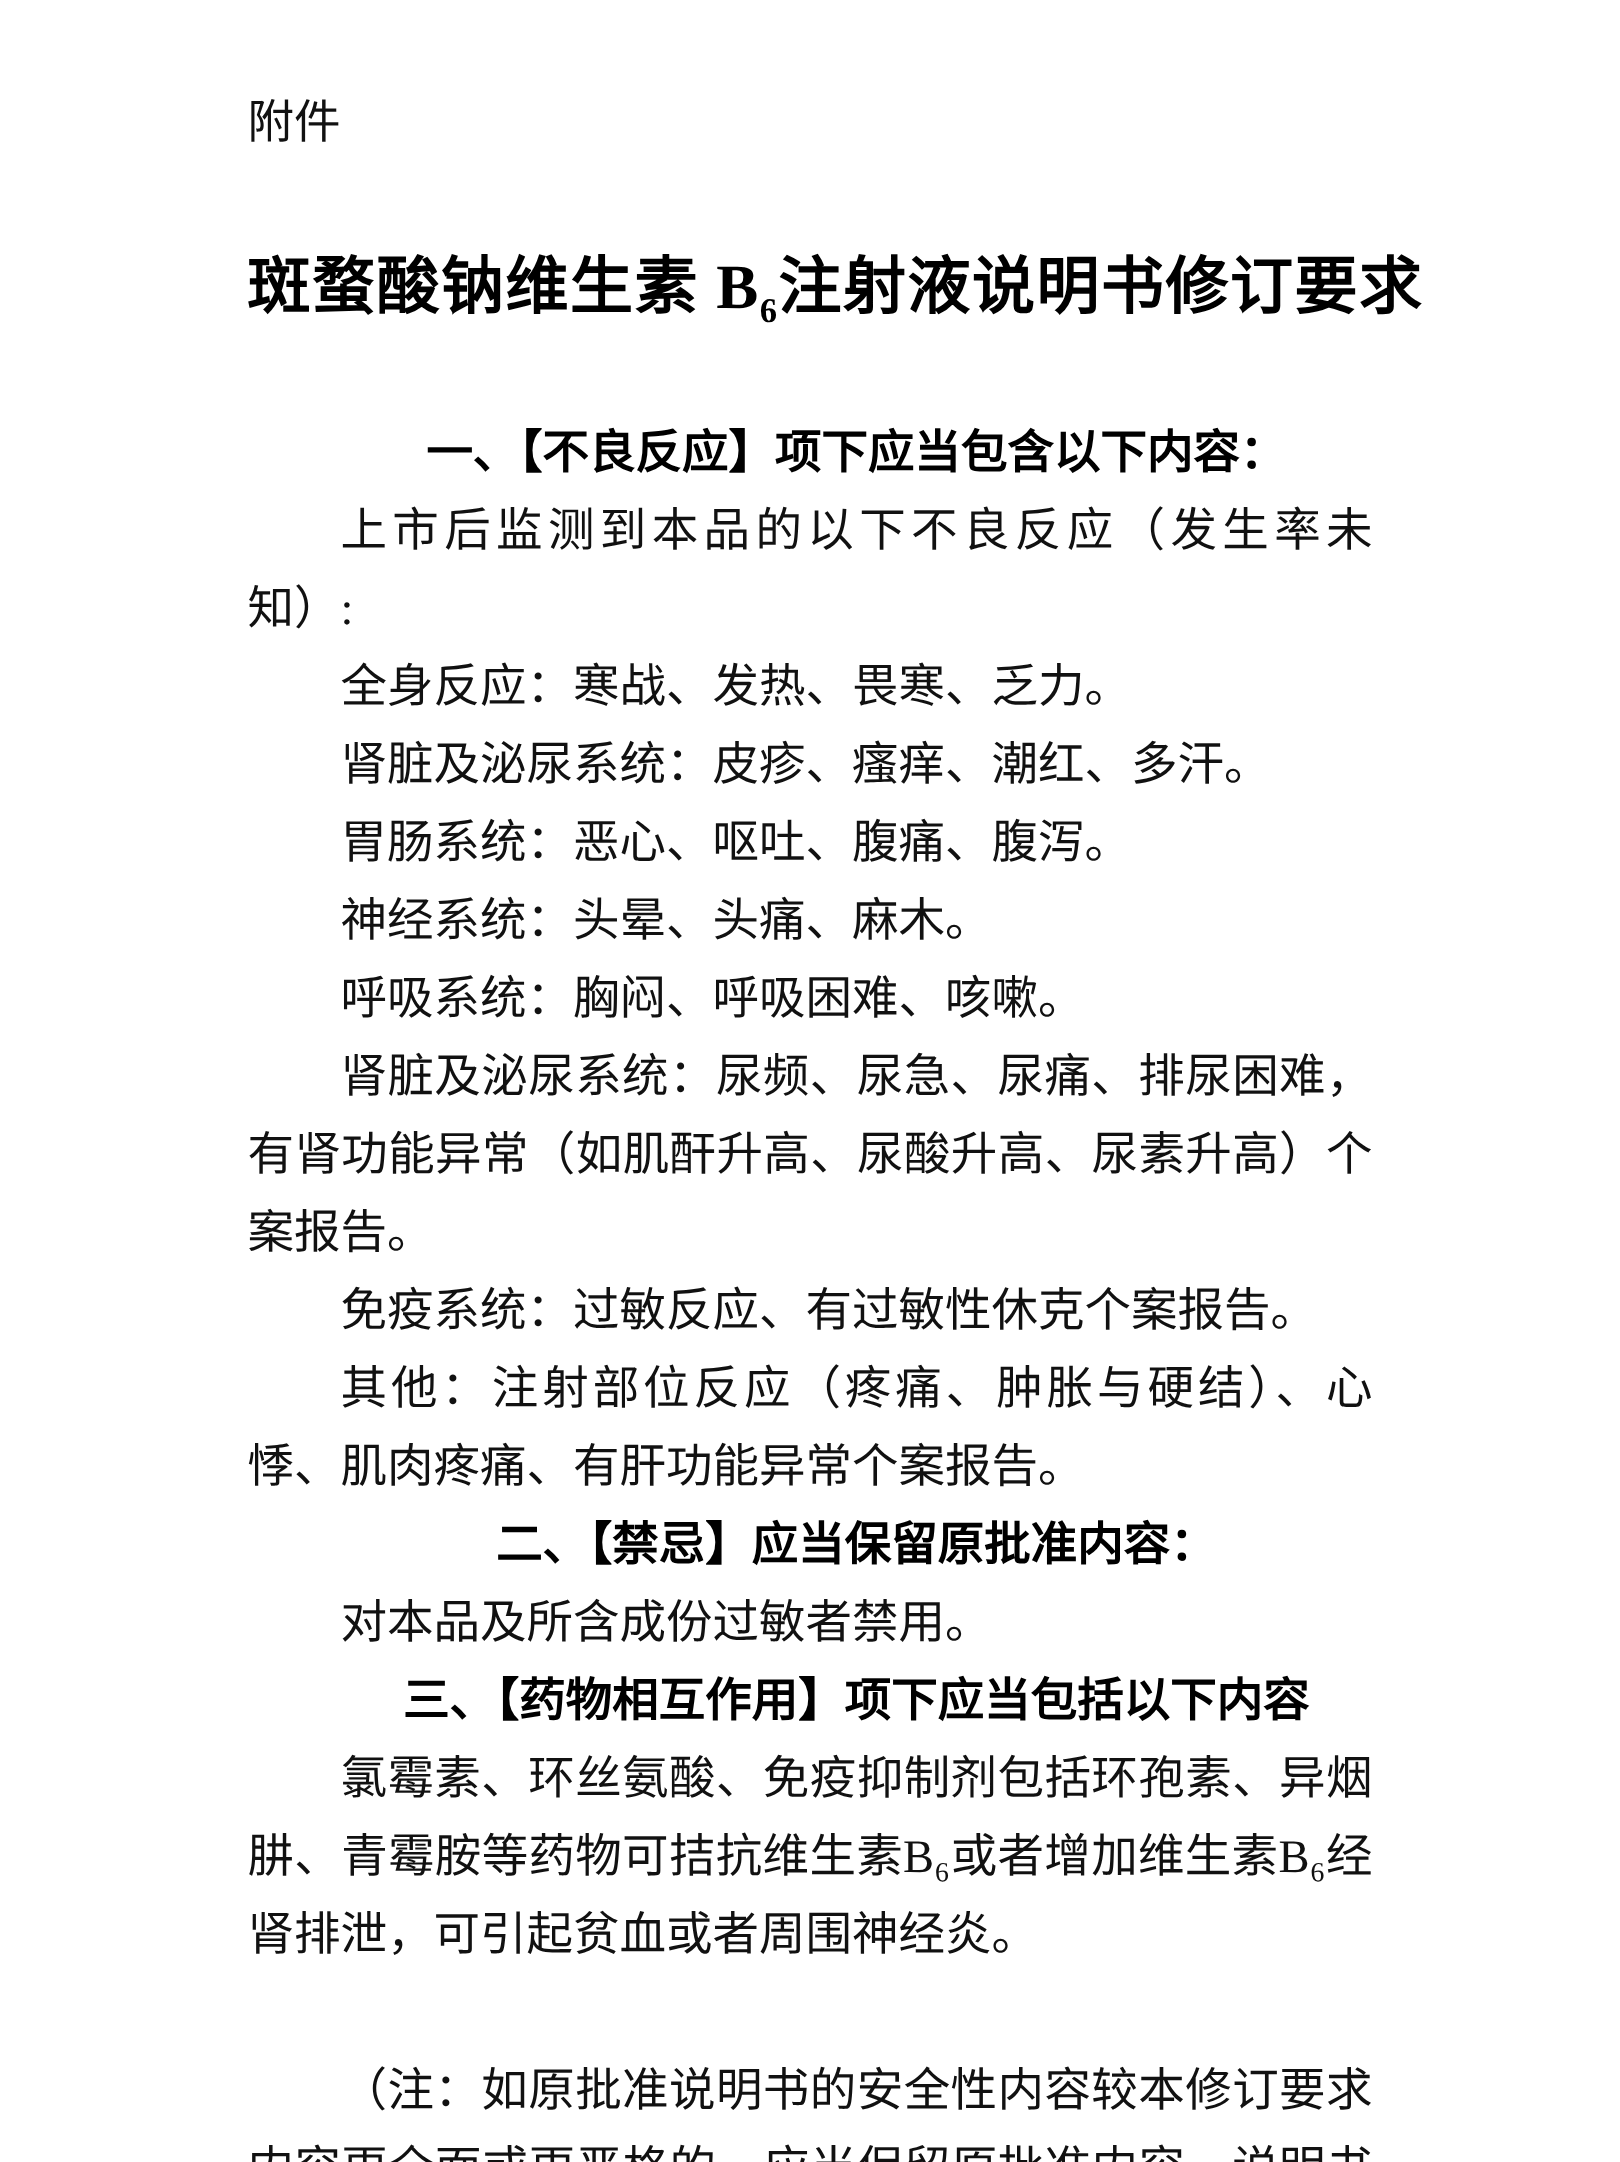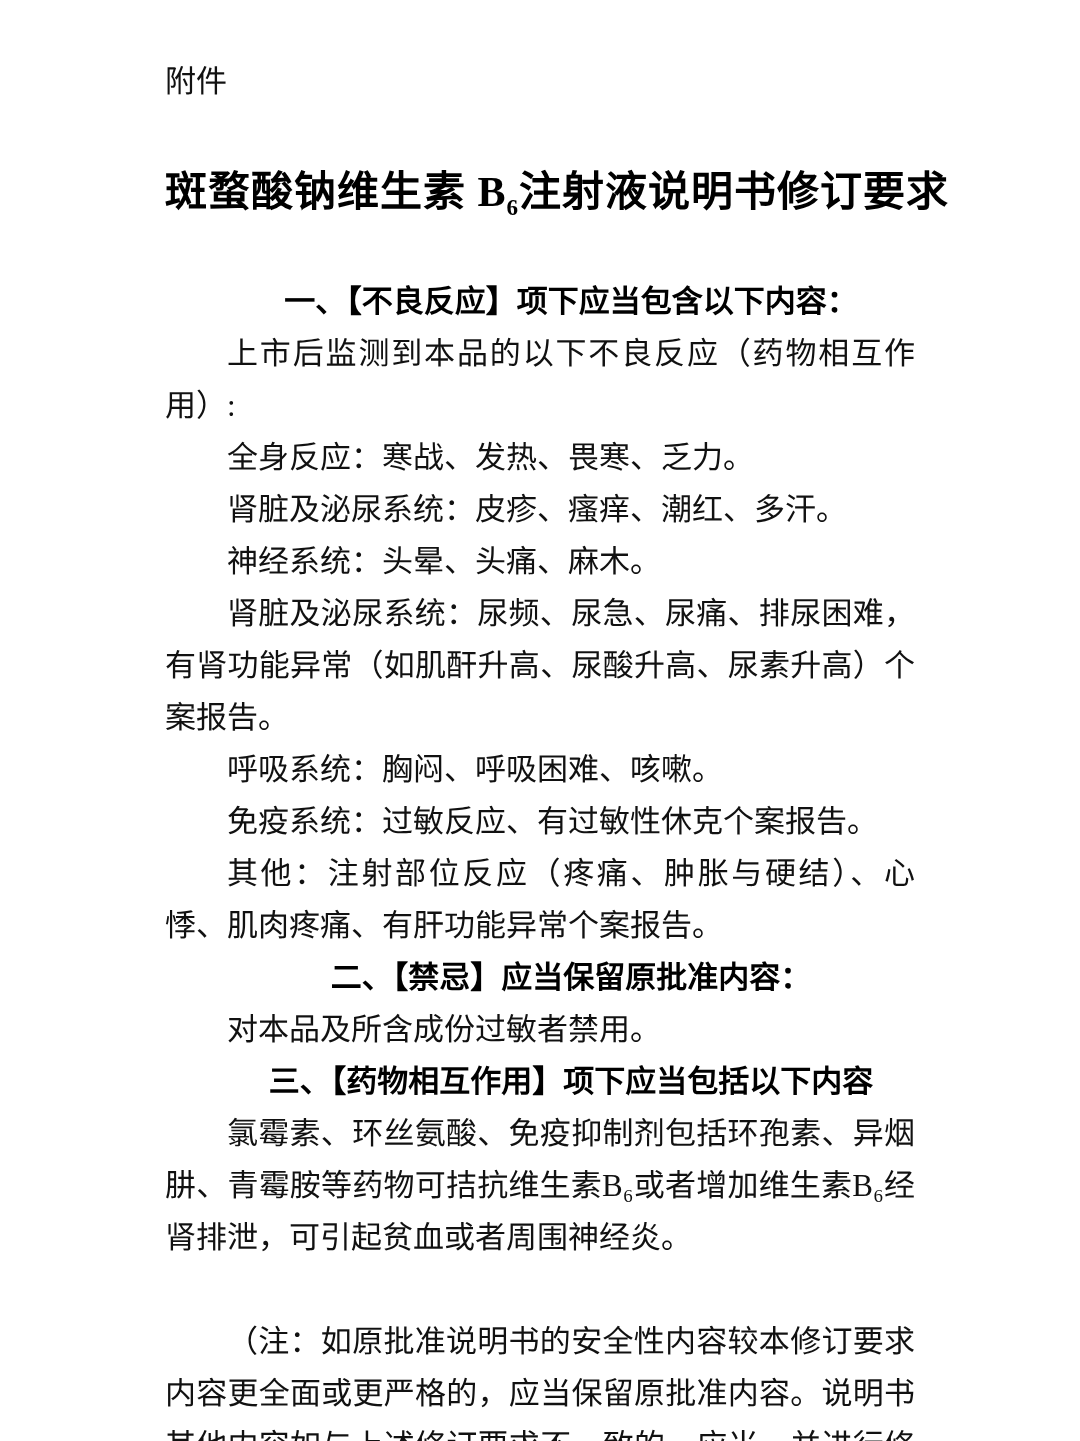--- a/index.html
+++ b/index.html
@@ -63,26 +63,27 @@
 </head>
 <body>
 
 <div class="page">
   <div class="attachment">附件</div>
 
   <h1 class="doc-title"><span>斑蝥酸钠维生素 B</span><sub>6</sub><span>注射液说明书修订要求</span></h1>
 
   <div class="content">
       <p class="heading">一、【不良反应】项下应当包含以下内容：</p>
-      <p class="para">上市后监测到本品的以下不良反应（药物相互作用）:</p>
+      <p class="para">上市后监测到本品的以下不良反应（发生率未知）:</p>
       <p class="para">全身反应：寒战、发热、畏寒、乏力。</p>
       <p class="para">肾脏及泌尿系统：皮疹、瘙痒、潮红、多汗。</p>
+      <p class="para">胃肠系统：恶心、呕吐、腹痛、腹泻。</p>
       <p class="para">神经系统：头晕、头痛、麻木。</p>
+      <p class="para">呼吸系统：胸闷、呼吸困难、咳嗽。</p>
       <p class="para">肾脏及泌尿系统：尿频、尿急、尿痛、排尿困难，有肾功能异常（如肌酐升高、尿酸升高、尿素升高）个案报告。</p>
-      <p class="para">呼吸系统：胸闷、呼吸困难、咳嗽。</p>
       <p class="para">免疫系统：过敏反应、有过敏性休克个案报告。</p>
       <p class="para">其他：注射部位反应（疼痛、肿胀与硬结）、心悸、肌肉疼痛、有肝功能异常个案报告。</p>
       <p class="heading">二、【禁忌】应当保留原批准内容：</p>
       <p class="para">对本品及所含成份过敏者禁用。</p>
       <p class="heading">三、【药物相互作用】项下应当包括以下内容</p>
       <p class="para">氯霉素、环丝氨酸、免疫抑制剂包括环孢素、异烟肼、青霉胺等药物可拮抗维生素B₆或者增加维生素B₆经肾排泄，可引起贫血或者周围神经炎。</p>
       <p class="para note">（注：如原批准说明书的安全性内容较本修订要求内容更全面或更严格的，应当保留原批准内容。说明书其他内容如与上述修订要求不一致的，应当一并进行修订。）</p>
     </div>
 </div>
 

